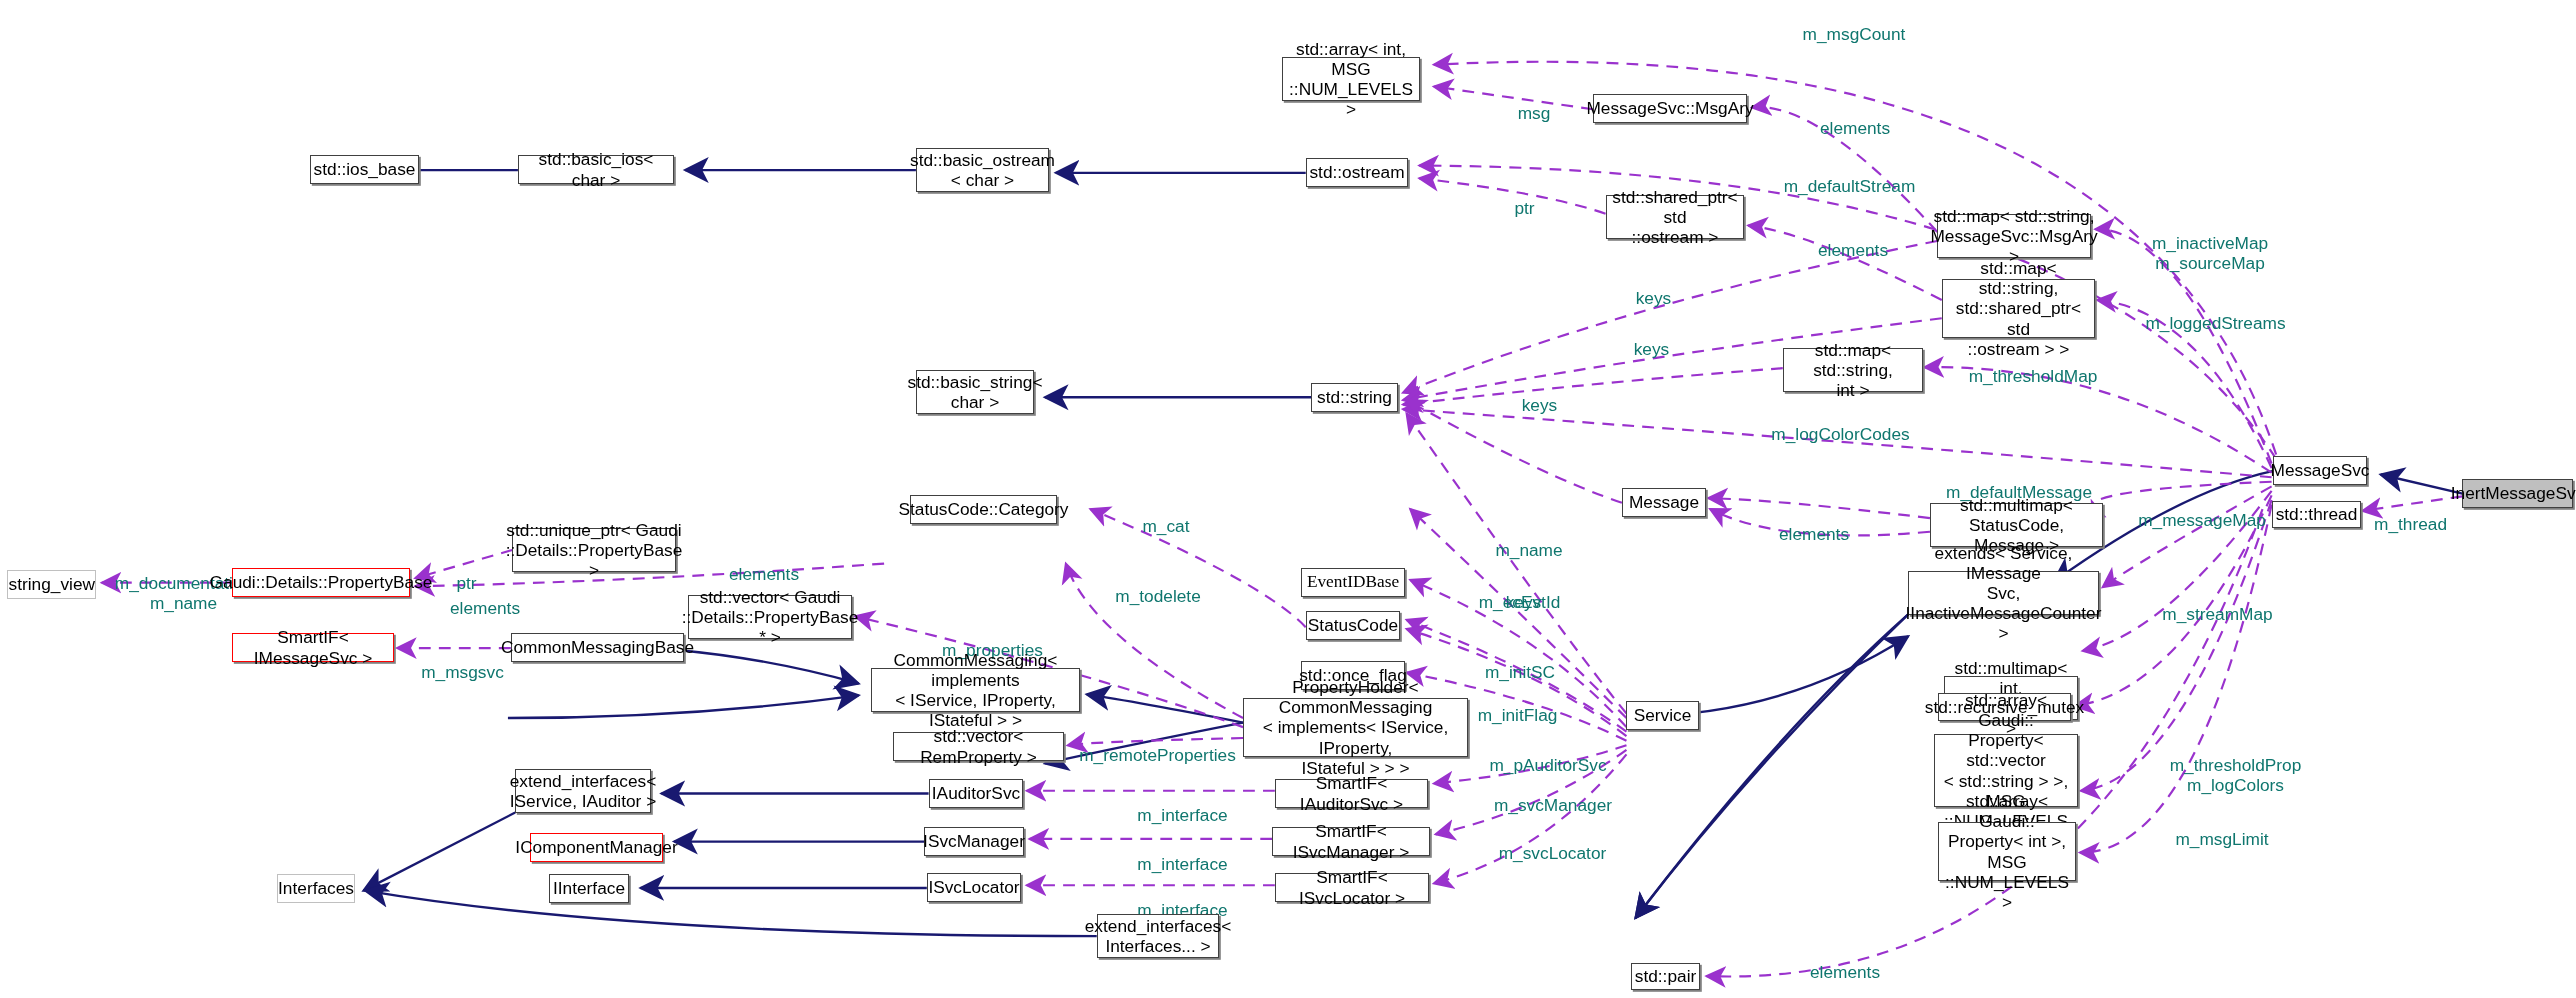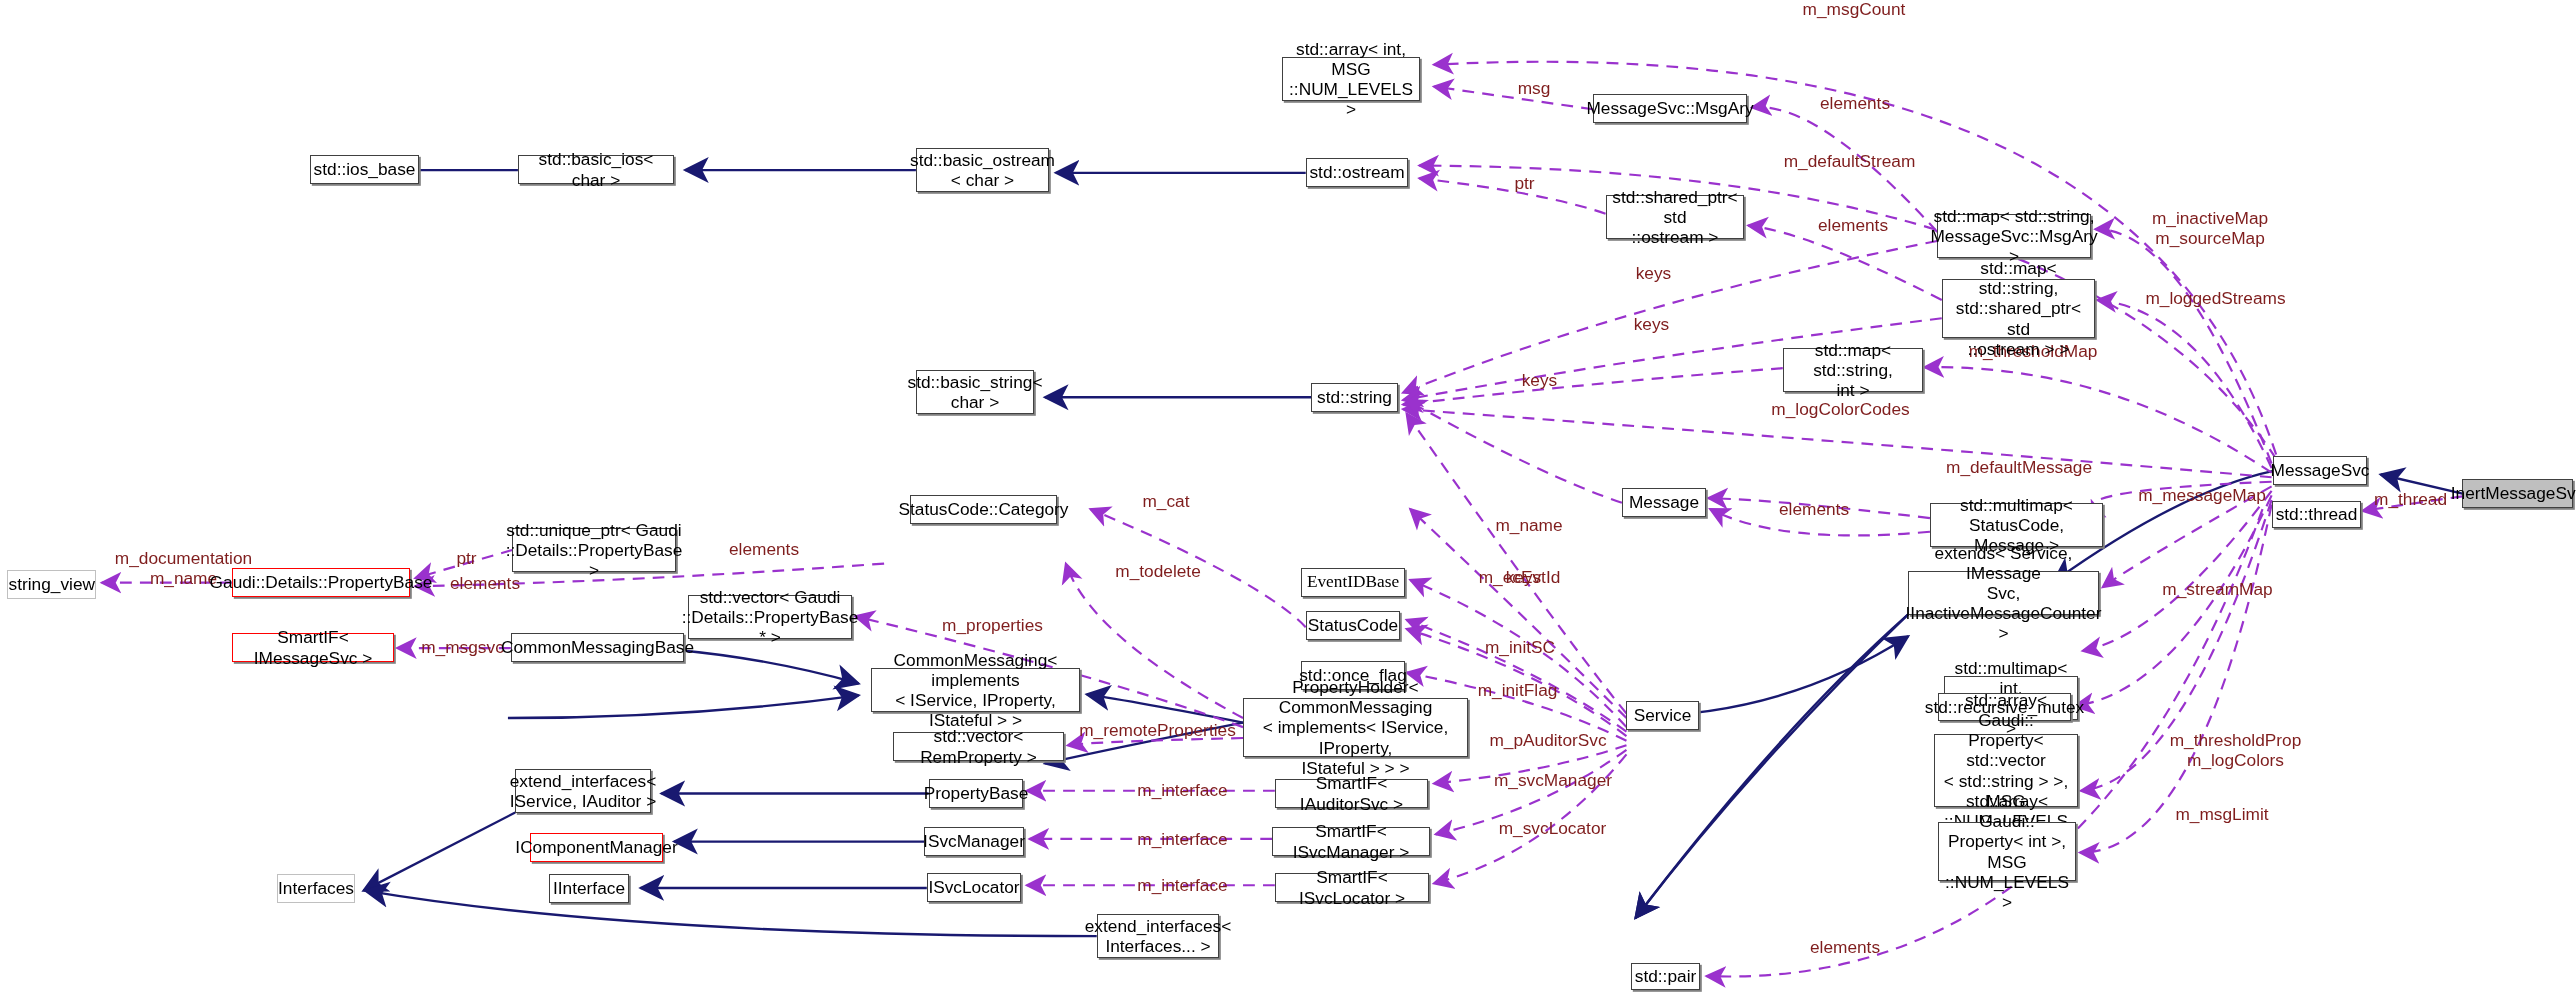--- a/index.html
+++ b/index.html
@@ -29,24 +29,25 @@
   
   .node.solid{border:0.9px solid #404040;box-shadow:1.8px 1.8px 0 0 #808080;}
   .node.thin{border:0.9px solid #c0c0c0;box-shadow:none;}
   .node.red{border:0.9px solid #ff0000;box-shadow:1.8px 1.8px 0 0 #808080;}
   .node.filled{background:#bfbfbf;border:0.9px solid #404040;box-shadow:1.8px 1.8px 0 0 #808080;}
 
   .elabel{
     position:absolute;
     font-size:17.3px;
     line-height:1.14;
-    color:#7f1d1d;
+    color:#0f766e;
     white-space:pre-line;
     text-align:center;
     z-index:4;
+    margin-top:25px;
   }
 </style>
 </head>
 <body>
 
 <div id="canvas">
 
   <svg id="edges" viewBox="0 0 2835 1099">
     <defs>
       <marker id="ah-u" markerWidth="11" markerHeight="11" refX="9" refY="5.5" orient="auto">
@@ -178,21 +179,21 @@
 &lt; std::string &gt; &gt;, MSG
 ::NUM_LEVELS &gt;</div>
     <div class="node solid" style="left: 1938px; top: 822px; width: 138px; height: 59px;">std::array&lt; Gaudi::
 Property&lt; int &gt;, MSG
 ::NUM_LEVELS &gt;</div>
     <div class="node solid" style="left: 515px; top: 769px; width: 136px; height: 44px;">extend_interfaces&lt;
 IService, IAuditor &gt;</div>
     <div class="node red" style="left: 530px; top: 833px; width: 133px; height: 29px;">IComponentManager</div>
     <div class="node thin" style="left: 277px; top: 874px; width: 78px; height: 29px;">Interfaces</div>
     <div class="node solid" style="left: 549px; top: 874px; width: 80px; height: 29px;">IInterface</div>
-    <div class="node solid" style="left: 929px; top: 779px; width: 94px; height: 29px;">PropertyBase</div>
+    <div class="node solid" style="left: 929px; top: 779px; width: 94px; height: 29px;">IAuditorSvc</div>
     <div class="node solid" style="left: 924px; top: 827px; width: 100px; height: 29px;">ISvcManager</div>
     <div class="node solid" style="left: 927px; top: 873px; width: 94px; height: 29px;">ISvcLocator</div>
     <div class="node solid" style="left: 1275px; top: 779px; width: 153px; height: 29px;">SmartIF&lt; IAuditorSvc &gt;</div>
     <div class="node solid" style="left: 1272px; top: 827px; width: 158px; height: 29px;">SmartIF&lt; ISvcManager &gt;</div>
     <div class="node solid" style="left: 1275px; top: 873px; width: 154px; height: 29px;">SmartIF&lt; ISvcLocator &gt;</div>
     <div class="node solid" style="left: 1097px; top: 914px; width: 122px; height: 44px;">extend_interfaces&lt;
 Interfaces... &gt;</div>
     <div class="node solid" style="left: 1631px; top: 963px; width: 69px; height: 27px;">std::pair</div>
     <div class="node solid" style="left: 2273px; top: 456px; width: 94px; height: 29px;">MessageSvc</div>
     <div class="node solid" style="left: 2272px; top: 501px; width: 89px; height: 27px;">std::thread</div>

